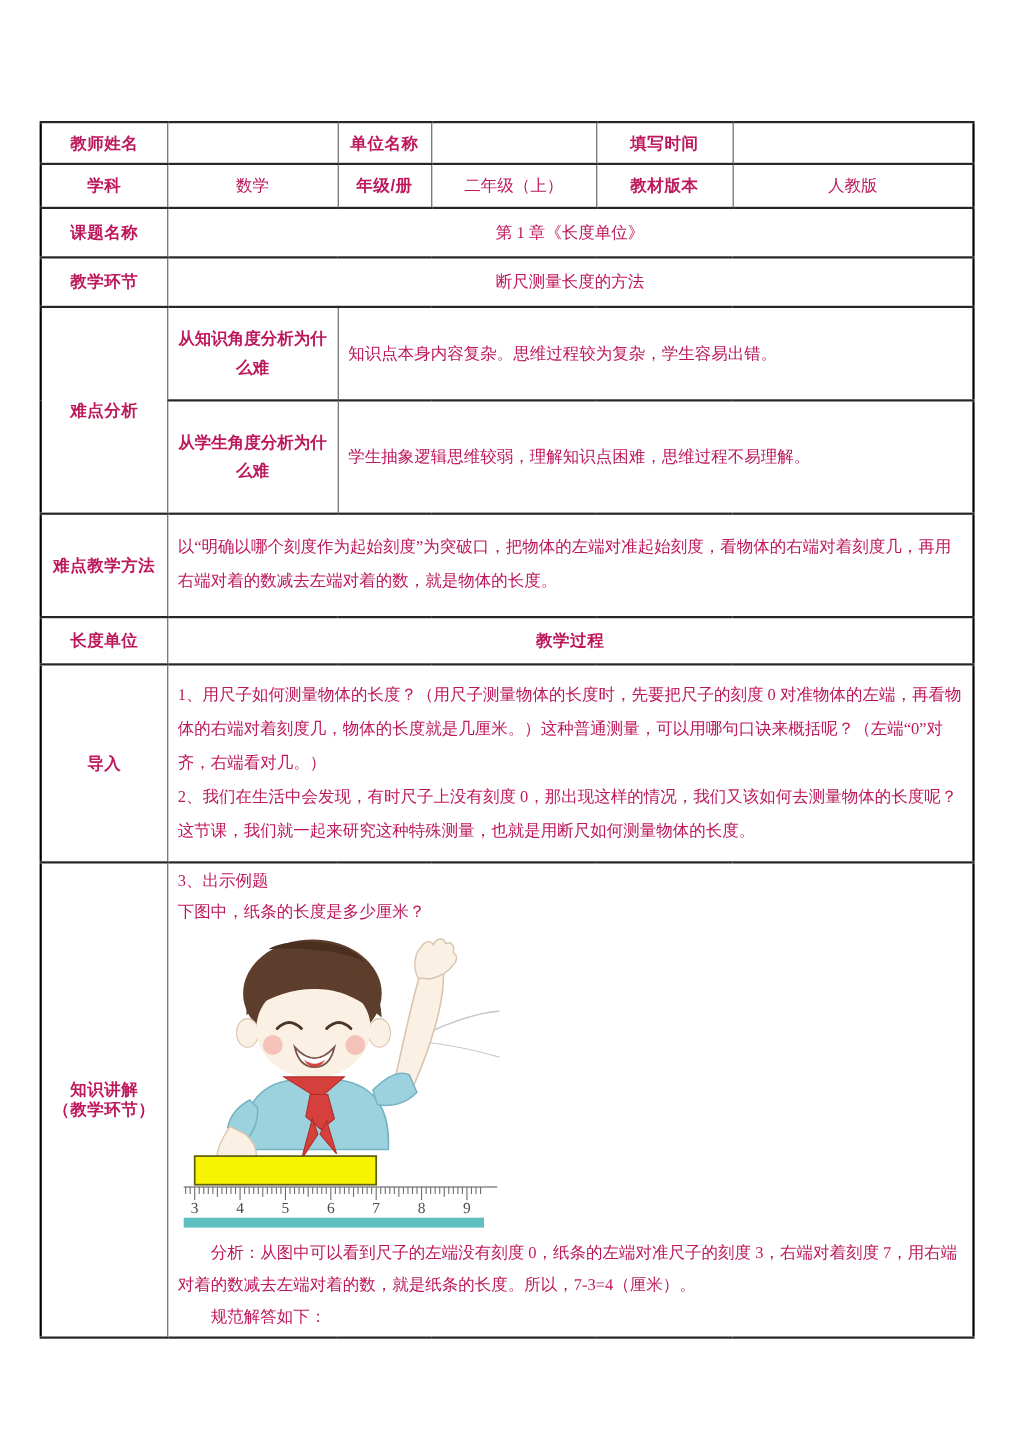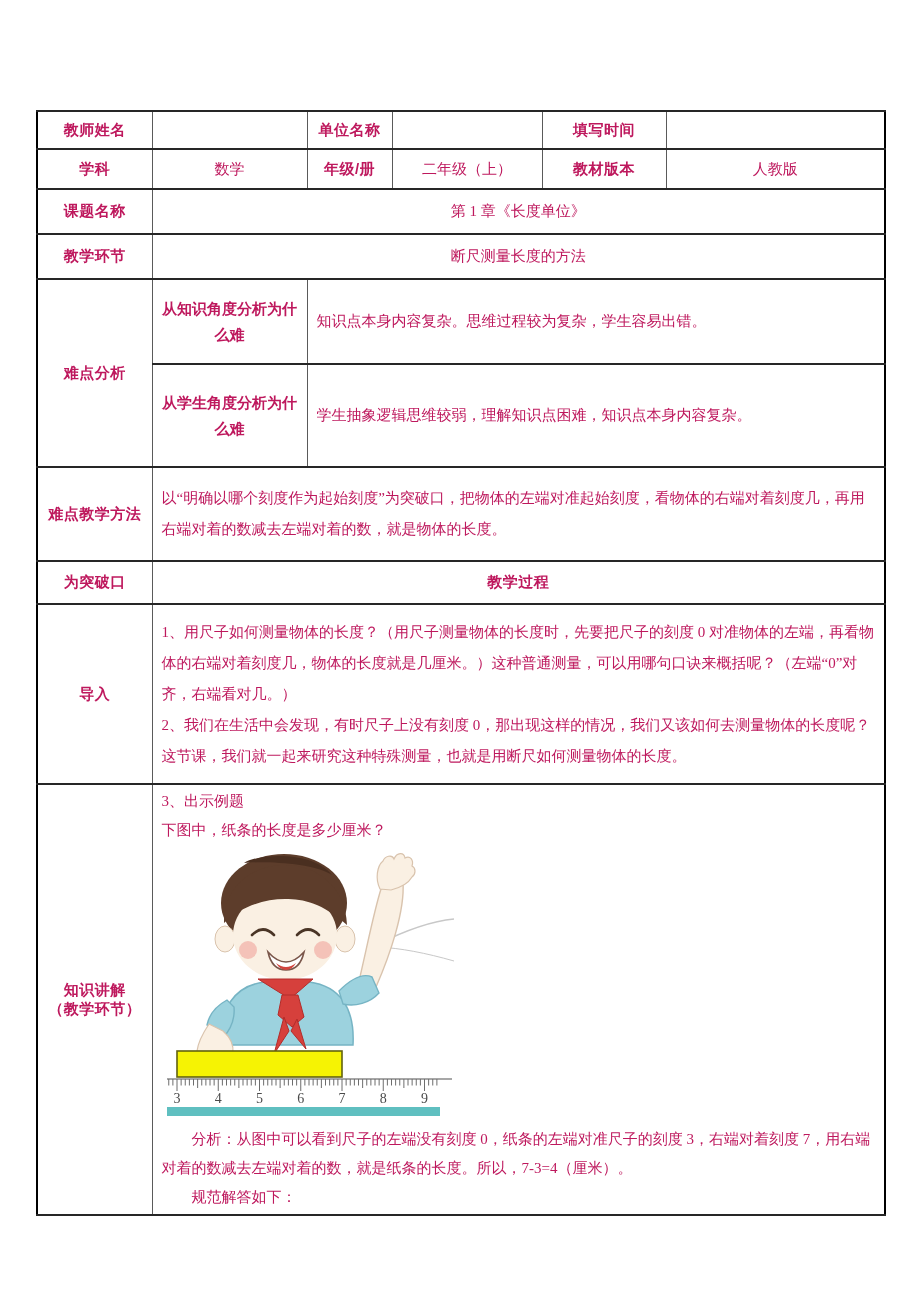--- a/index.html
+++ b/index.html
@@ -67,30 +67,30 @@
       <td class="ctr" colspan="5">断尺测量长度的方法</td>
     </tr>
 
     <tr style="height:85px">
       <td class="lbl" rowspan="2">难点分析</td>
       <td class="sublbl">从知识角度分析为什么难</td>
       <td colspan="4">知识点本身内容复杂。思维过程较为复杂，学生容易出错。</td>
     </tr>
     <tr style="height:103px">
       <td class="sublbl">从学生角度分析为什么难</td>
-      <td colspan="4">学生抽象逻辑思维较弱，理解知识点困难，知识点本身内容复杂。</td>
+      <td colspan="4">学生抽象逻辑思维较弱，理解知识点困难，思维过程不易理解。</td>
     </tr>
 
     <tr style="height:94px">
       <td class="lbl">难点教学方法</td>
       <td colspan="5" class="bodytxt">以“明确以哪个刻度作为起始刻度”为突破口，把物体的左端对准起始刻度，看物体的右端对着刻度几，再用右端对着的数减去左端对着的数，就是物体的长度。</td>
     </tr>
 
     <tr style="height:43px">
-      <td class="lbl">为突破口</td>
+      <td class="lbl">长度单位</td>
       <td colspan="5" class="lbl">教学过程</td>
     </tr>
 
     <tr style="height:180px">
       <td class="lbl">导入</td>
       <td colspan="5" class="bodytxt">
         <p>1、用尺子如何测量物体的长度？（用尺子测量物体的长度时，先要把尺子的刻度 0 对准物体的左端，再看物体的右端对着刻度几，物体的长度就是几厘米。）这种普通测量，可以用哪句口诀来概括呢？（左端“0”对齐，右端看对几。）</p>
         <p>2、我们在生活中会发现，有时尺子上没有刻度 0，那出现这样的情况，我们又该如何去测量物体的长度呢？这节课，我们就一起来研究这种特殊测量，也就是用断尺如何测量物体的长度。</p>
       </td>
     </tr>

